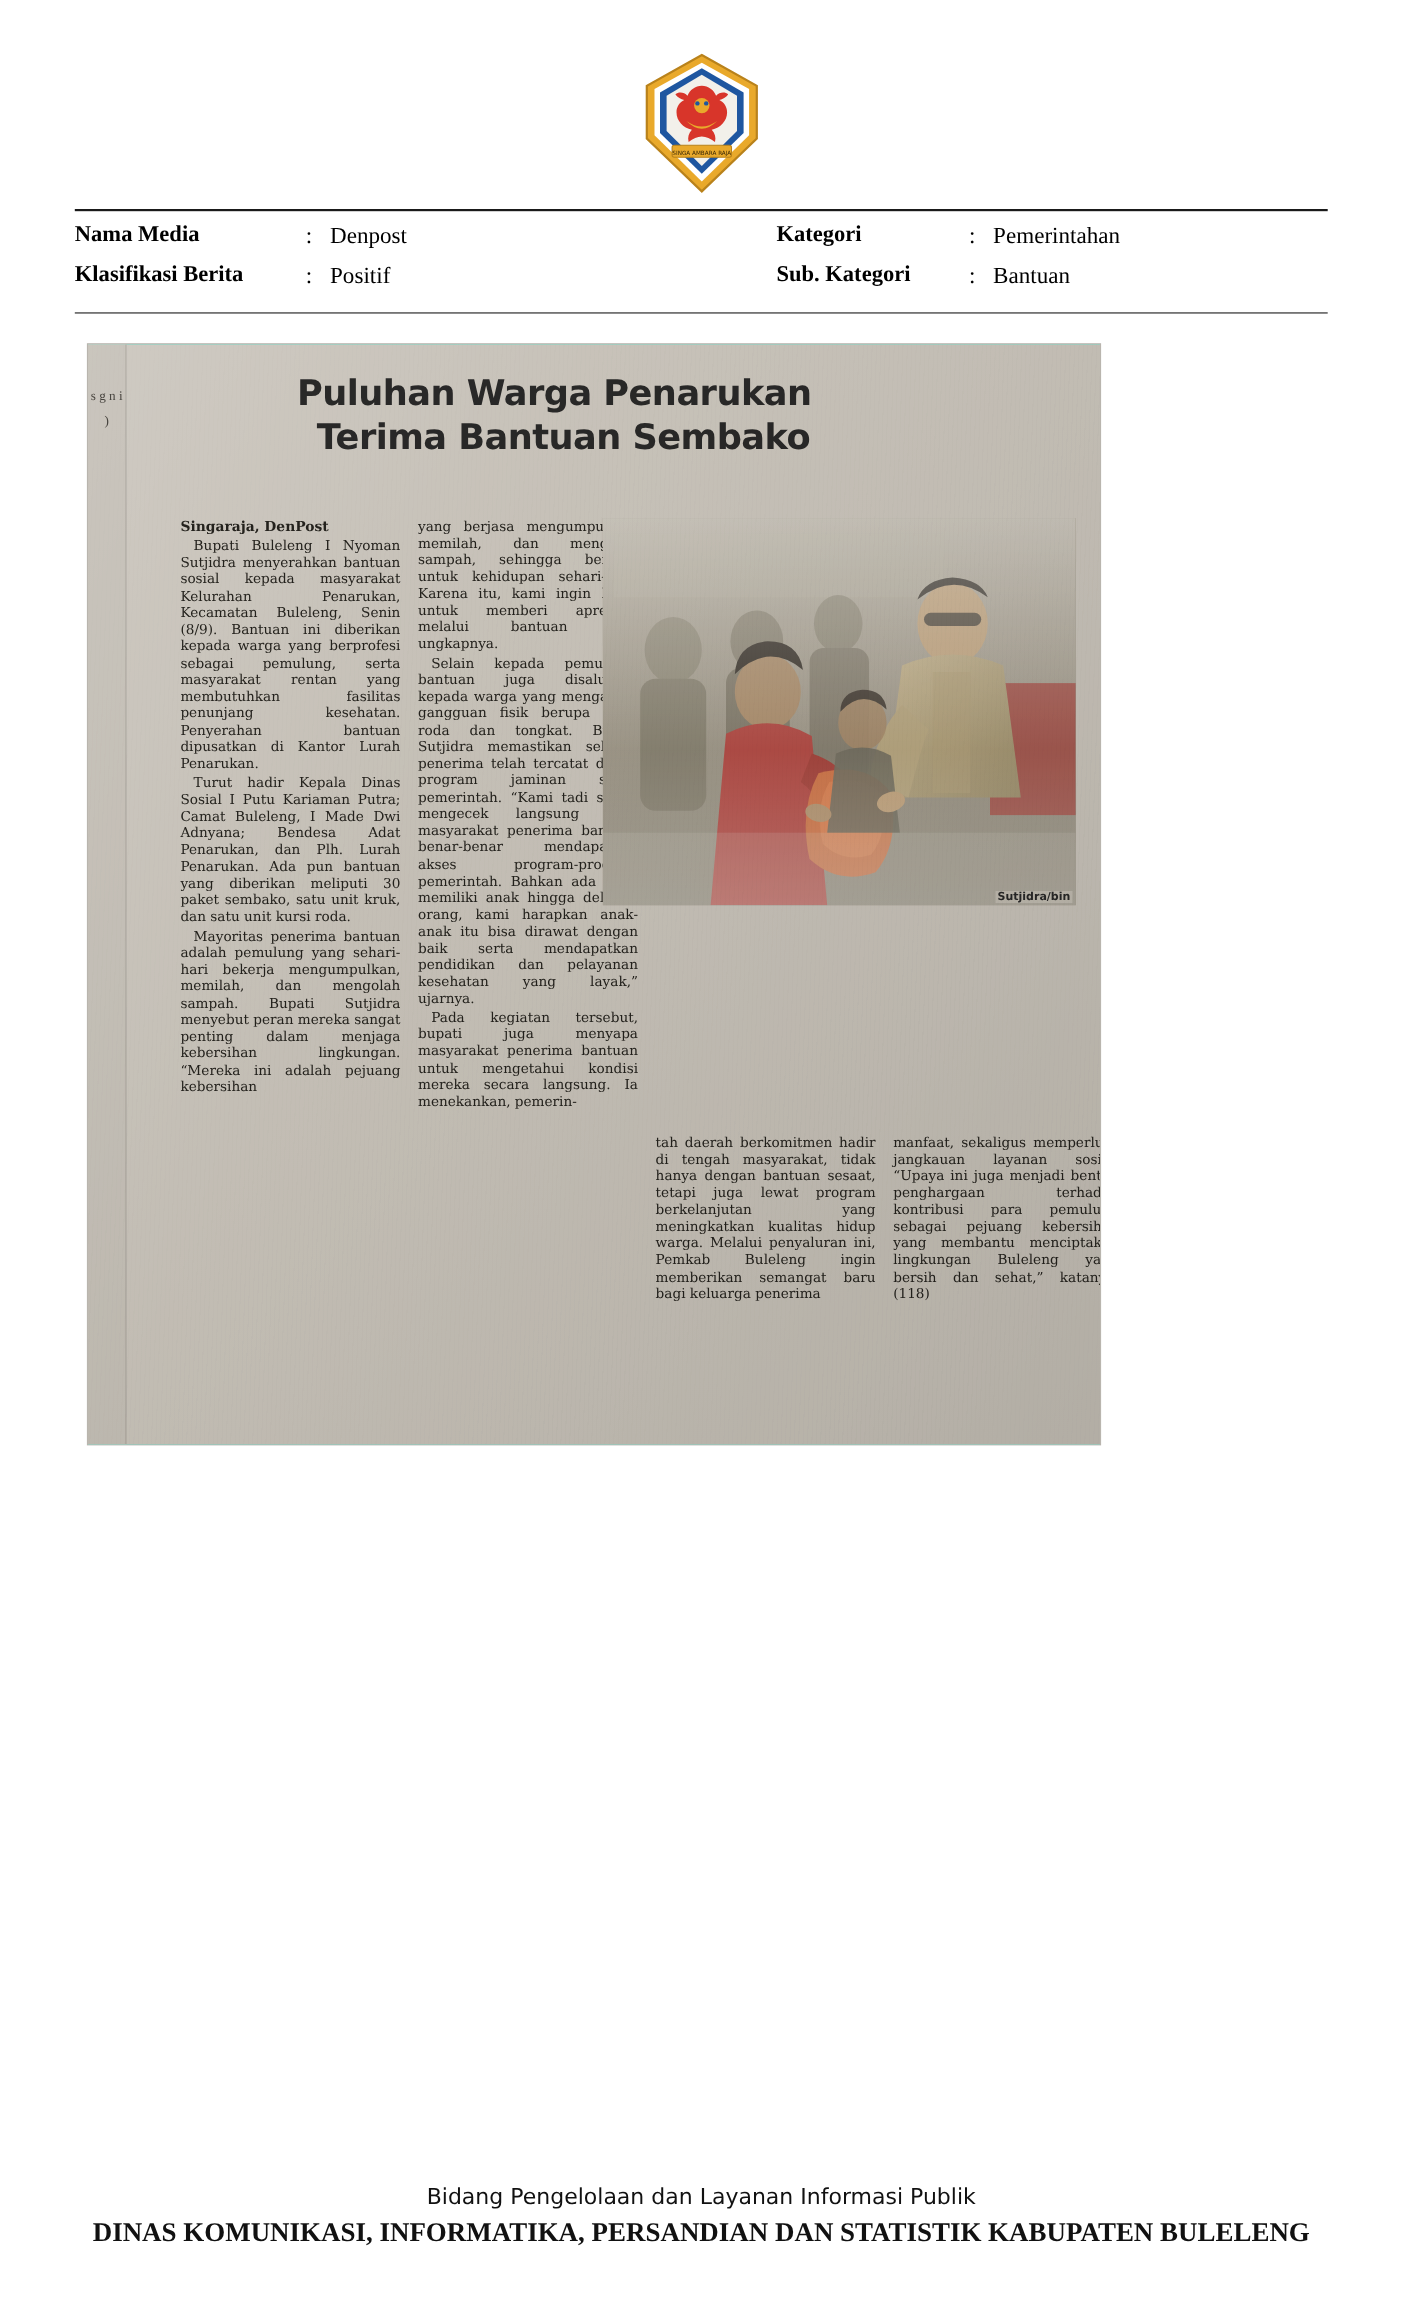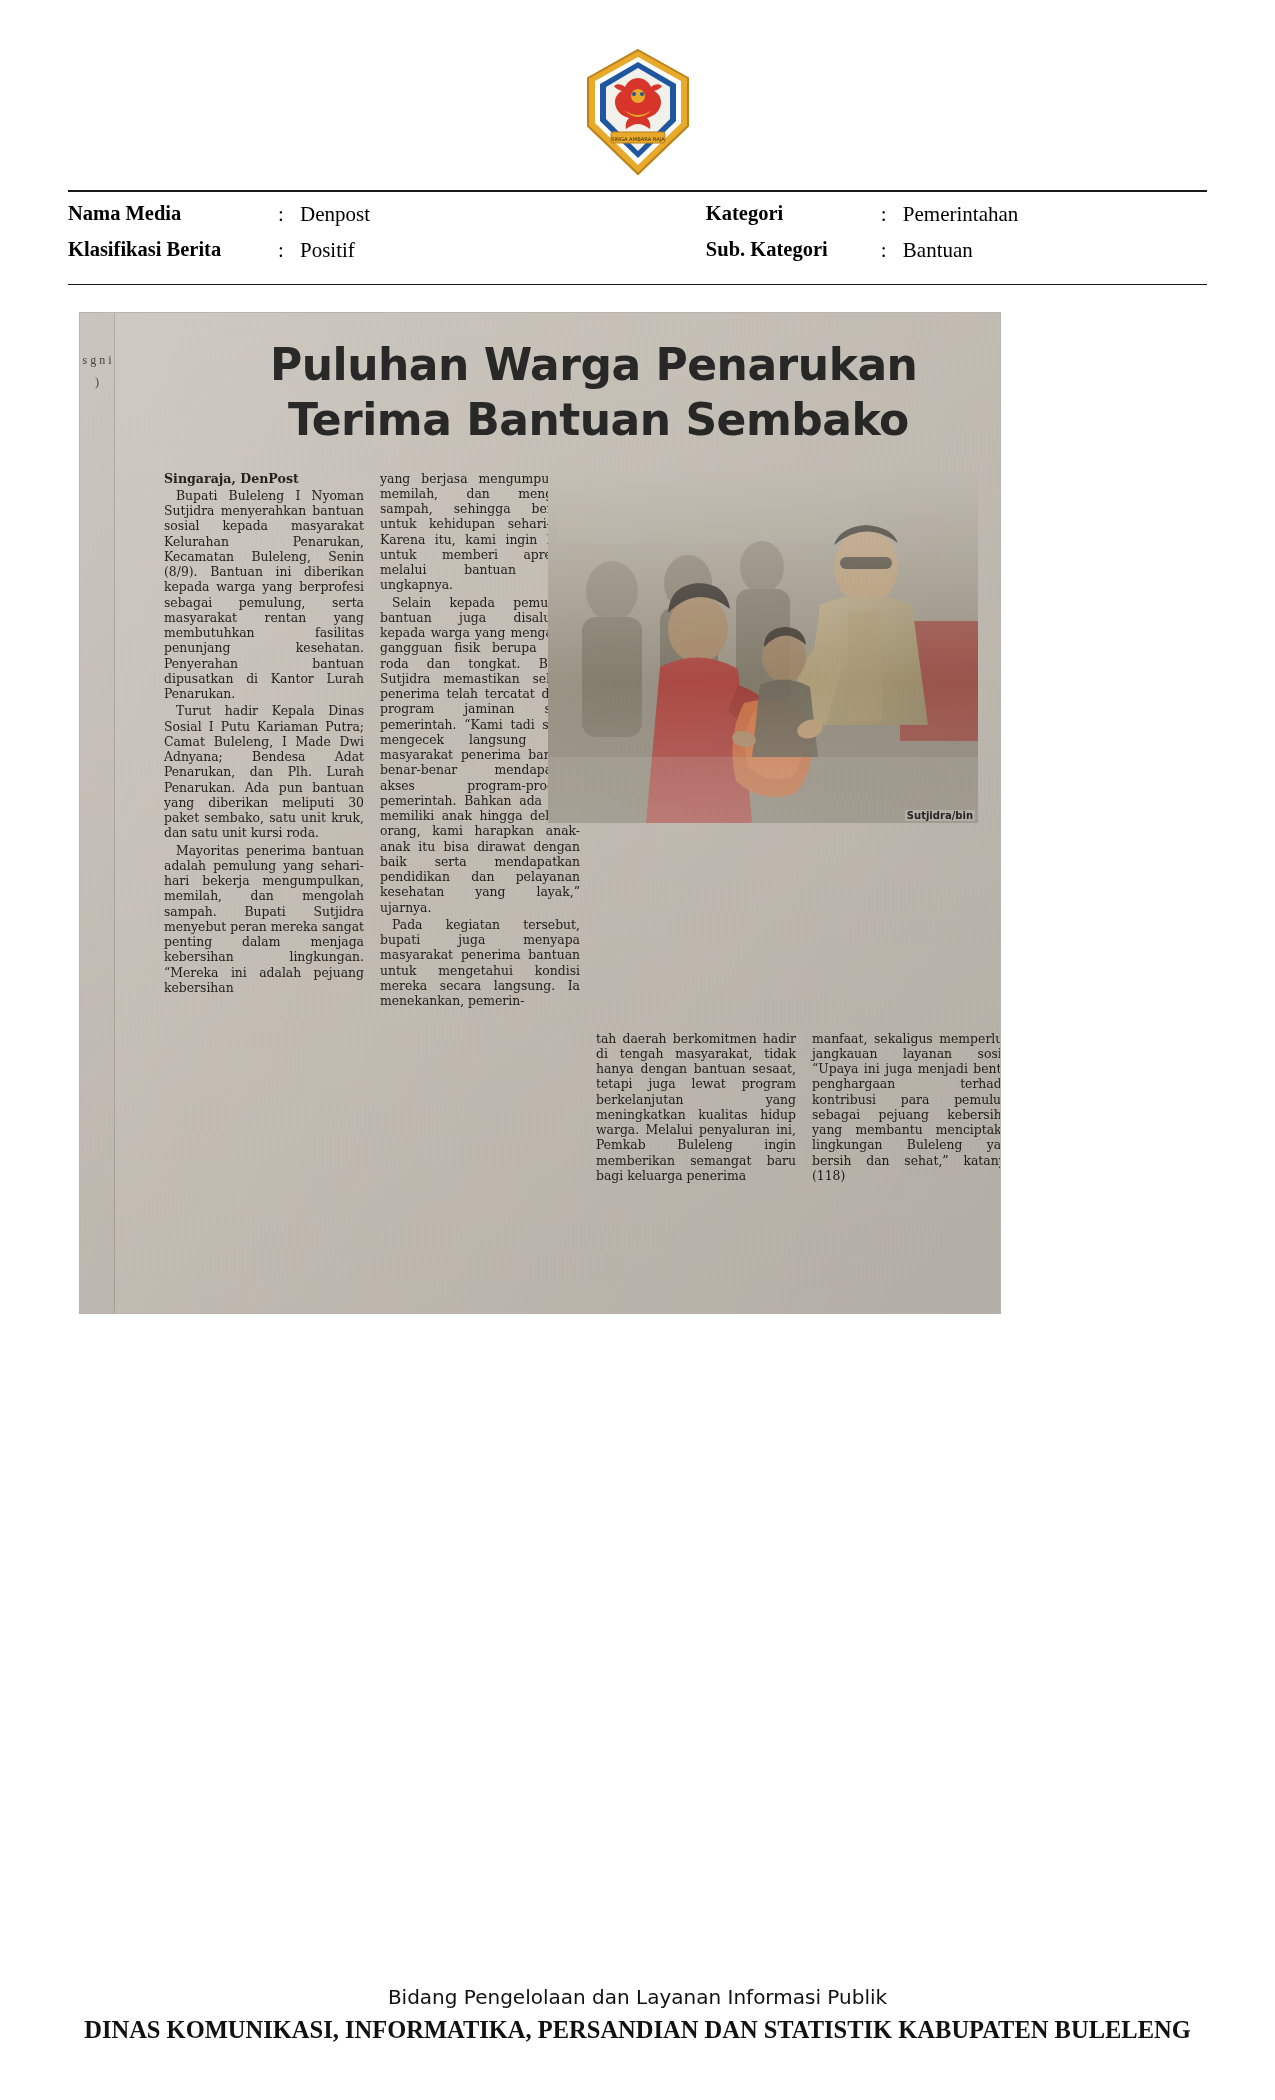--- a/index.html
+++ b/index.html
@@ -136,21 +136,21 @@
     overflow: hidden;
   }
 
   .news-head {
     position: absolute;
     left: 190px;
     top: 24px;
     right: 20px;
     font-family: "DejaVu Sans", sans-serif;
     font-weight: bold;
-    font-size: 44px;
+    font-size: 32px;
     line-height: 1.25;
     color: #2b2b2b;
     letter-spacing: -0.5px;
   }
   .news-head .l2 { margin-left: 18px; }
 
   .cols {
     position: absolute;
     left: 46px;
     top: 158px;

